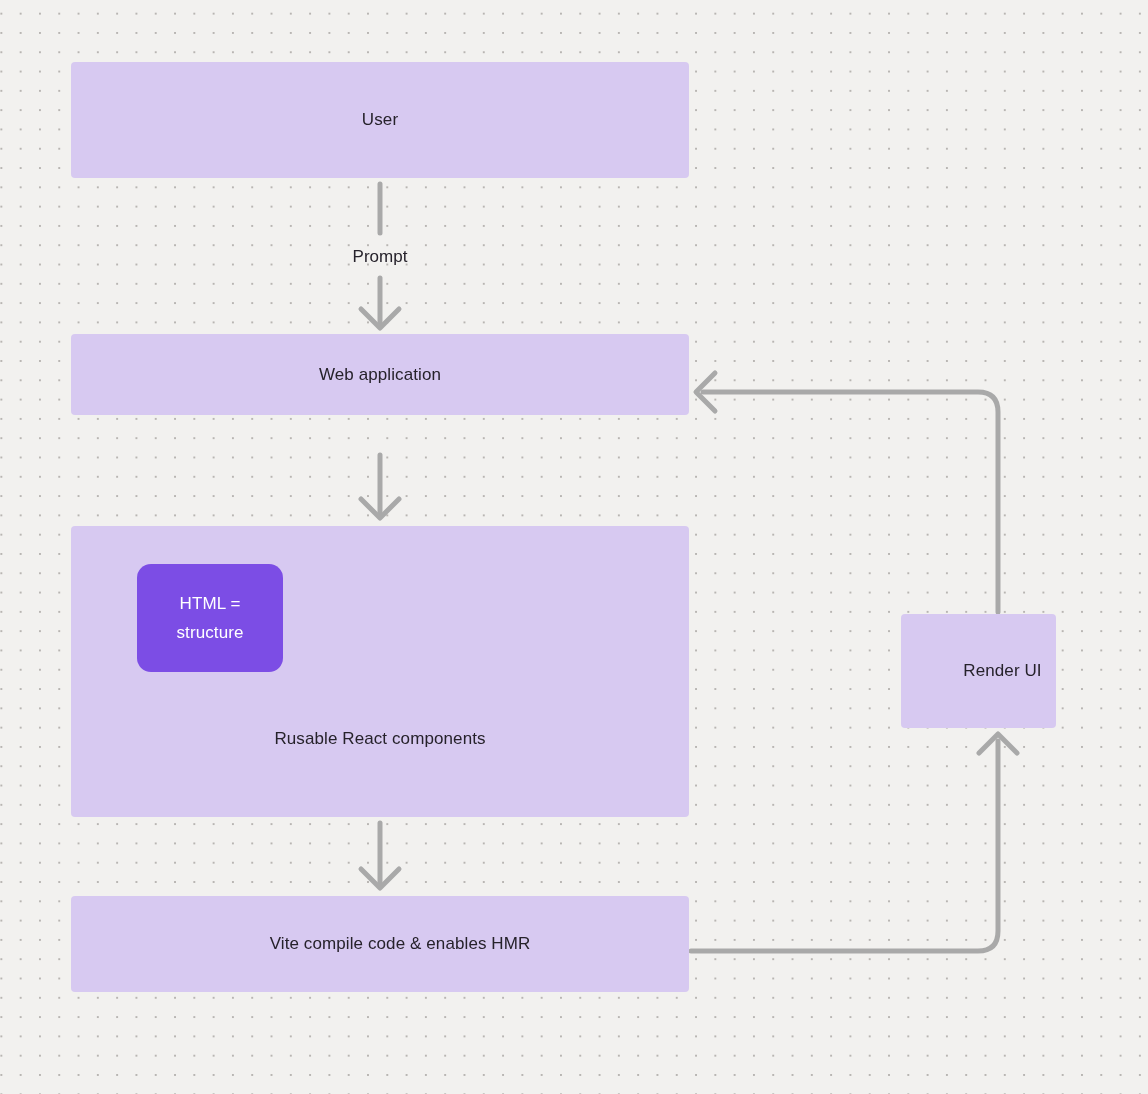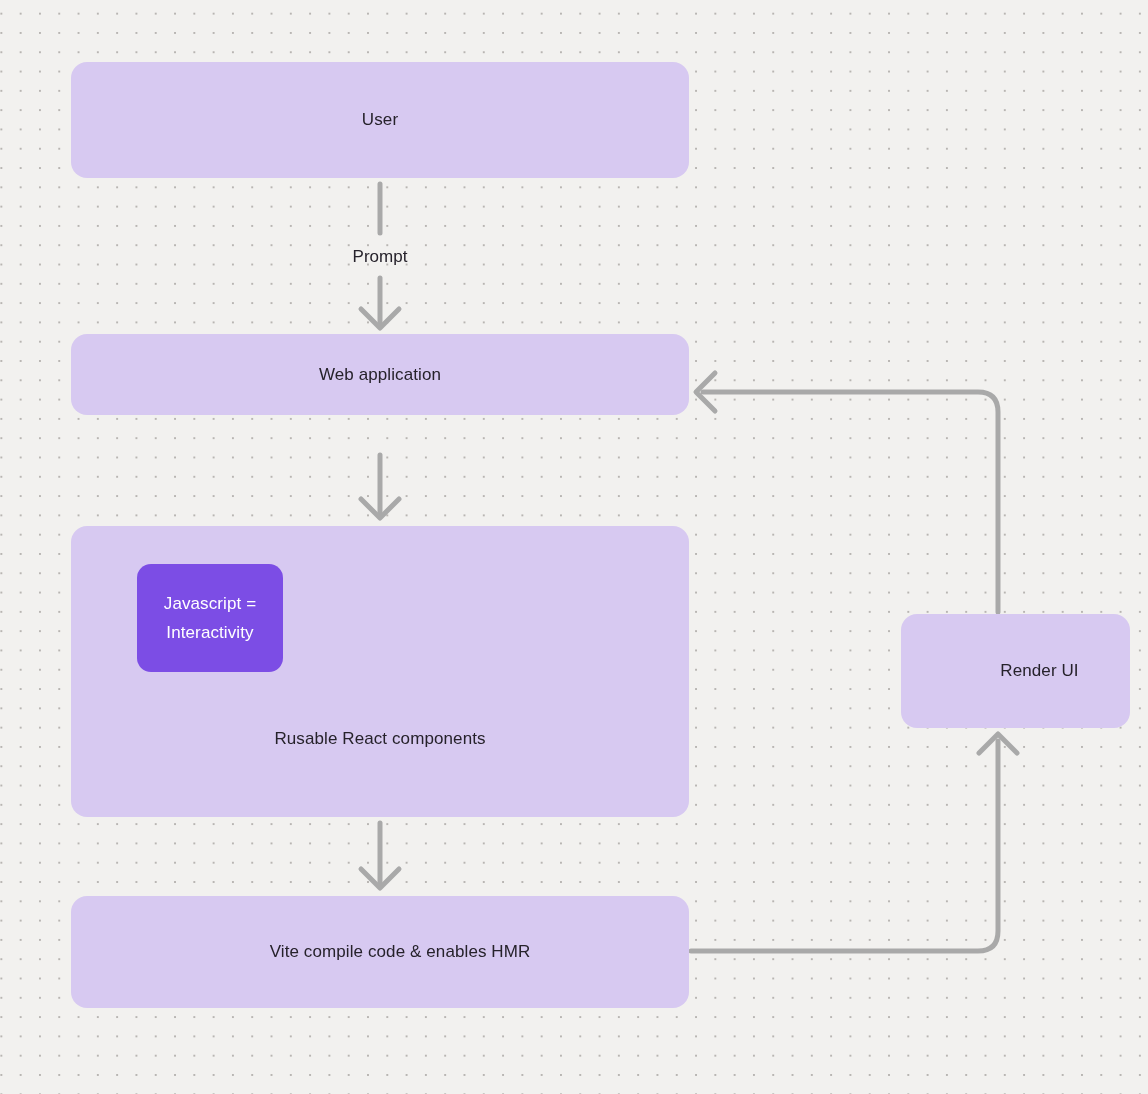--- a/index.html
+++ b/index.html
@@ -36,33 +36,33 @@
     align-items: center;
     justify-content: center;
     text-align: center;
     font-size: 17px;
     font-weight: 500;
     color: #26222b;
     letter-spacing: 0.1px;
   }
   .node.light {
     background: #d7c9f1;
-    border-radius: 16px;
+    border-radius: 4px;
   }
   .node.dark {
     background: #7c4de5;
     border-radius: 14px;
     color: #ffffff;
     line-height: 29px;
   }
   .box-user    { left: 71px;  top: 62px;  width: 618px; height: 116px; }
   .box-webapp  { left: 71px;  top: 334px; width: 618px; height: 81px; }
   .box-group   { left: 71px;  top: 526px; width: 618px; height: 291px; justify-content: flex-start; }
-  .box-vite    { left: 71px;  top: 896px; width: 618px; height: 112px; padding-left: 40px; }
-  .box-render  { left: 901px; top: 614px; width: 229px; height: 114px; border-radius: 14px; padding-left: 48px; }
+  .box-vite    { left: 71px;  top: 896px; width: 618px; height: 96px; padding-left: 40px; }
+  .box-render  { left: 901px; top: 614px; width: 155px; height: 114px; border-radius: 14px; padding-left: 48px; }
 
   .inner-row {
     position: absolute;
     left: 66px;
     top: 38px;
     width: 487px;
     display: flex;
     gap: 25px;
   }
   .inner-box {
@@ -128,22 +128,22 @@
 
   <div class="edge-label">Prompt</div>
 
   <div class="node light box-webapp">
     <span>Web application</span>
   </div>
 
   <div class="node light box-group">
     <div class="inner-row">
       <div class="node dark inner-box">
-        <span>Javascript =</span>
-        <span>Interactivity</span>
+        <span>HTML =</span>
+        <span>structure</span>
       </div>
     </div>
     <div class="group-caption">Rusable React components</div>
   </div>
 
   <div class="node light box-vite">
     <span>Vite compile code &amp; enables HMR</span>
   </div>
 
   <div class="node light box-render">

